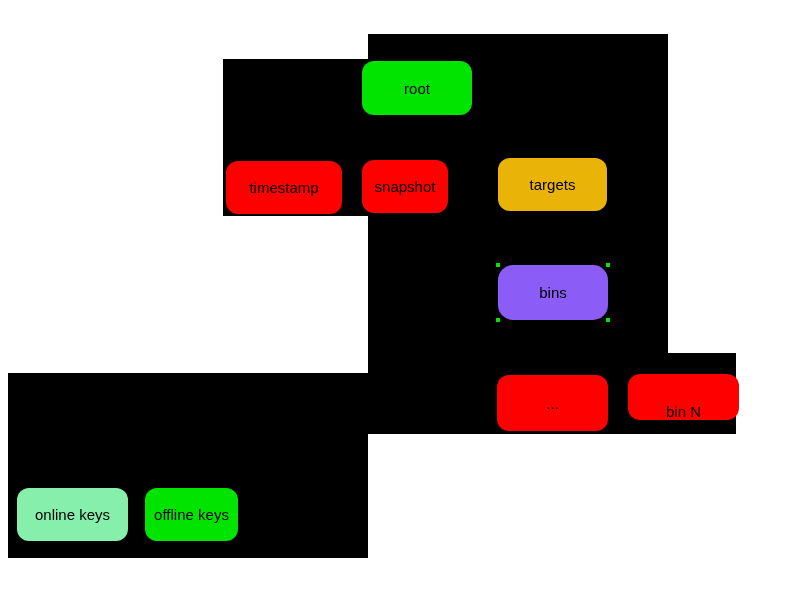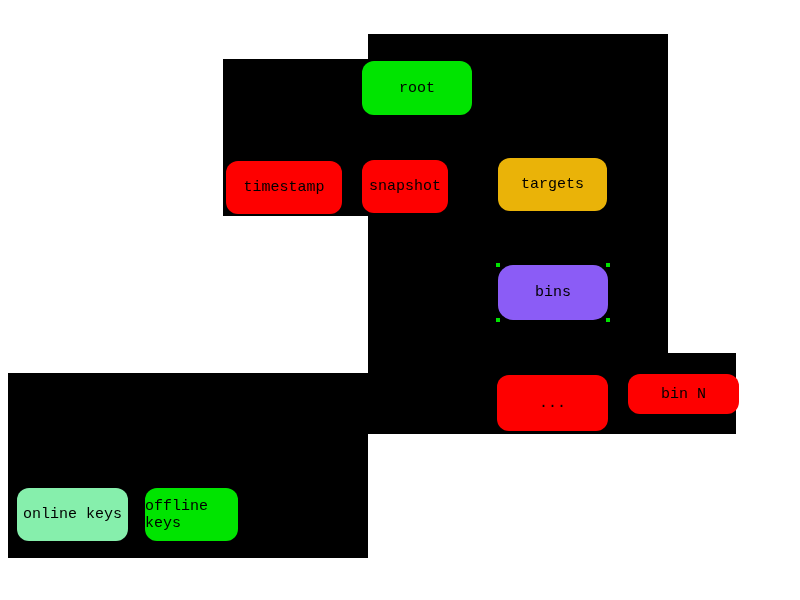--- a/index.html
+++ b/index.html
@@ -26,30 +26,29 @@
 
   .node {
     position: absolute;
     border-radius: 12px;
     display: flex;
     align-items: center;
     justify-content: center;
     font-size: 15px;
     color: #000000;
     box-sizing: border-box;
-    font-family: Liberation Mono, monospace;
   }
   .n-root      { left: 362px; top: 61px;  width: 110px; height: 54px; }
   .n-timestamp { left: 226px; top: 161px; width: 116px; height: 53px; }
   .n-snapshot  { left: 362px; top: 160px; width: 86px; height: 53px; }
   .n-targets   { left: 498px; top: 158px; width: 109px; height: 53px; }
   .n-bins      { left: 498px; top: 265px; width: 110px; height: 55px; }
   .n-bin1      { left: 365px; top: 375px; width: 110px; height: 56px; }
   .n-binmid    { left: 497px; top: 375px; width: 111px; height: 56px; }
-  .n-binN      { left: 628px; top: 374px; width: 111px; height: 40px; }
+  .n-binN      { left: 628px; top: 374px; width: 111px; height: 46px; align-items: flex-end; }
   .n-online    { left: 17px;  top: 488px; width: 111px; height: 53px; }
   .n-offline   { left: 145px; top: 488px; width: 93px; height: 53px; }
 
   
   .handle {
     position: absolute;
     width: 4px;
     height: 4px;
   }
   .h-tl { left: -2px;  top: -2px; }

